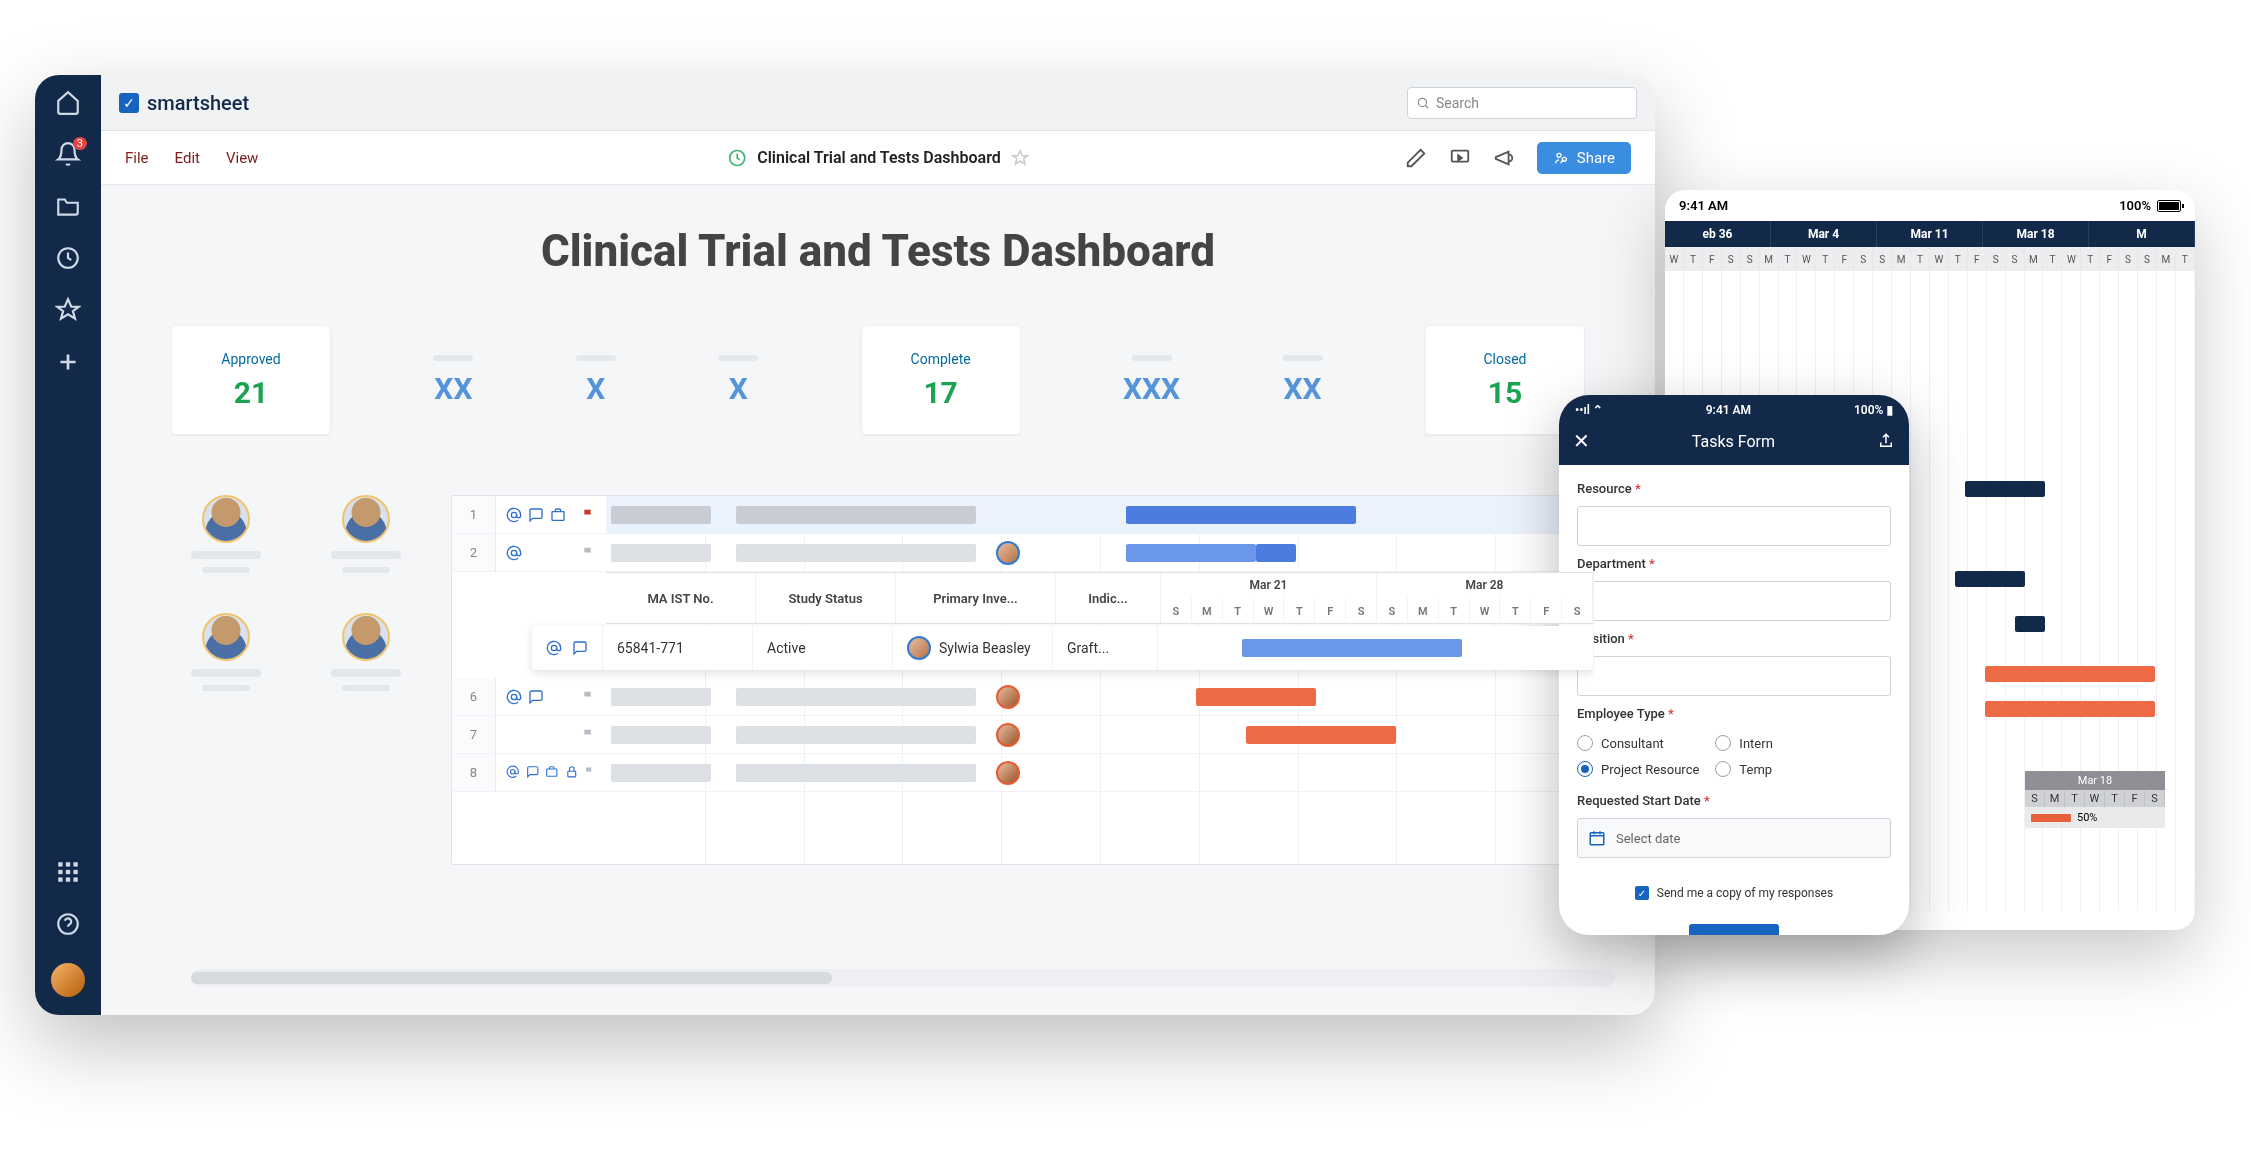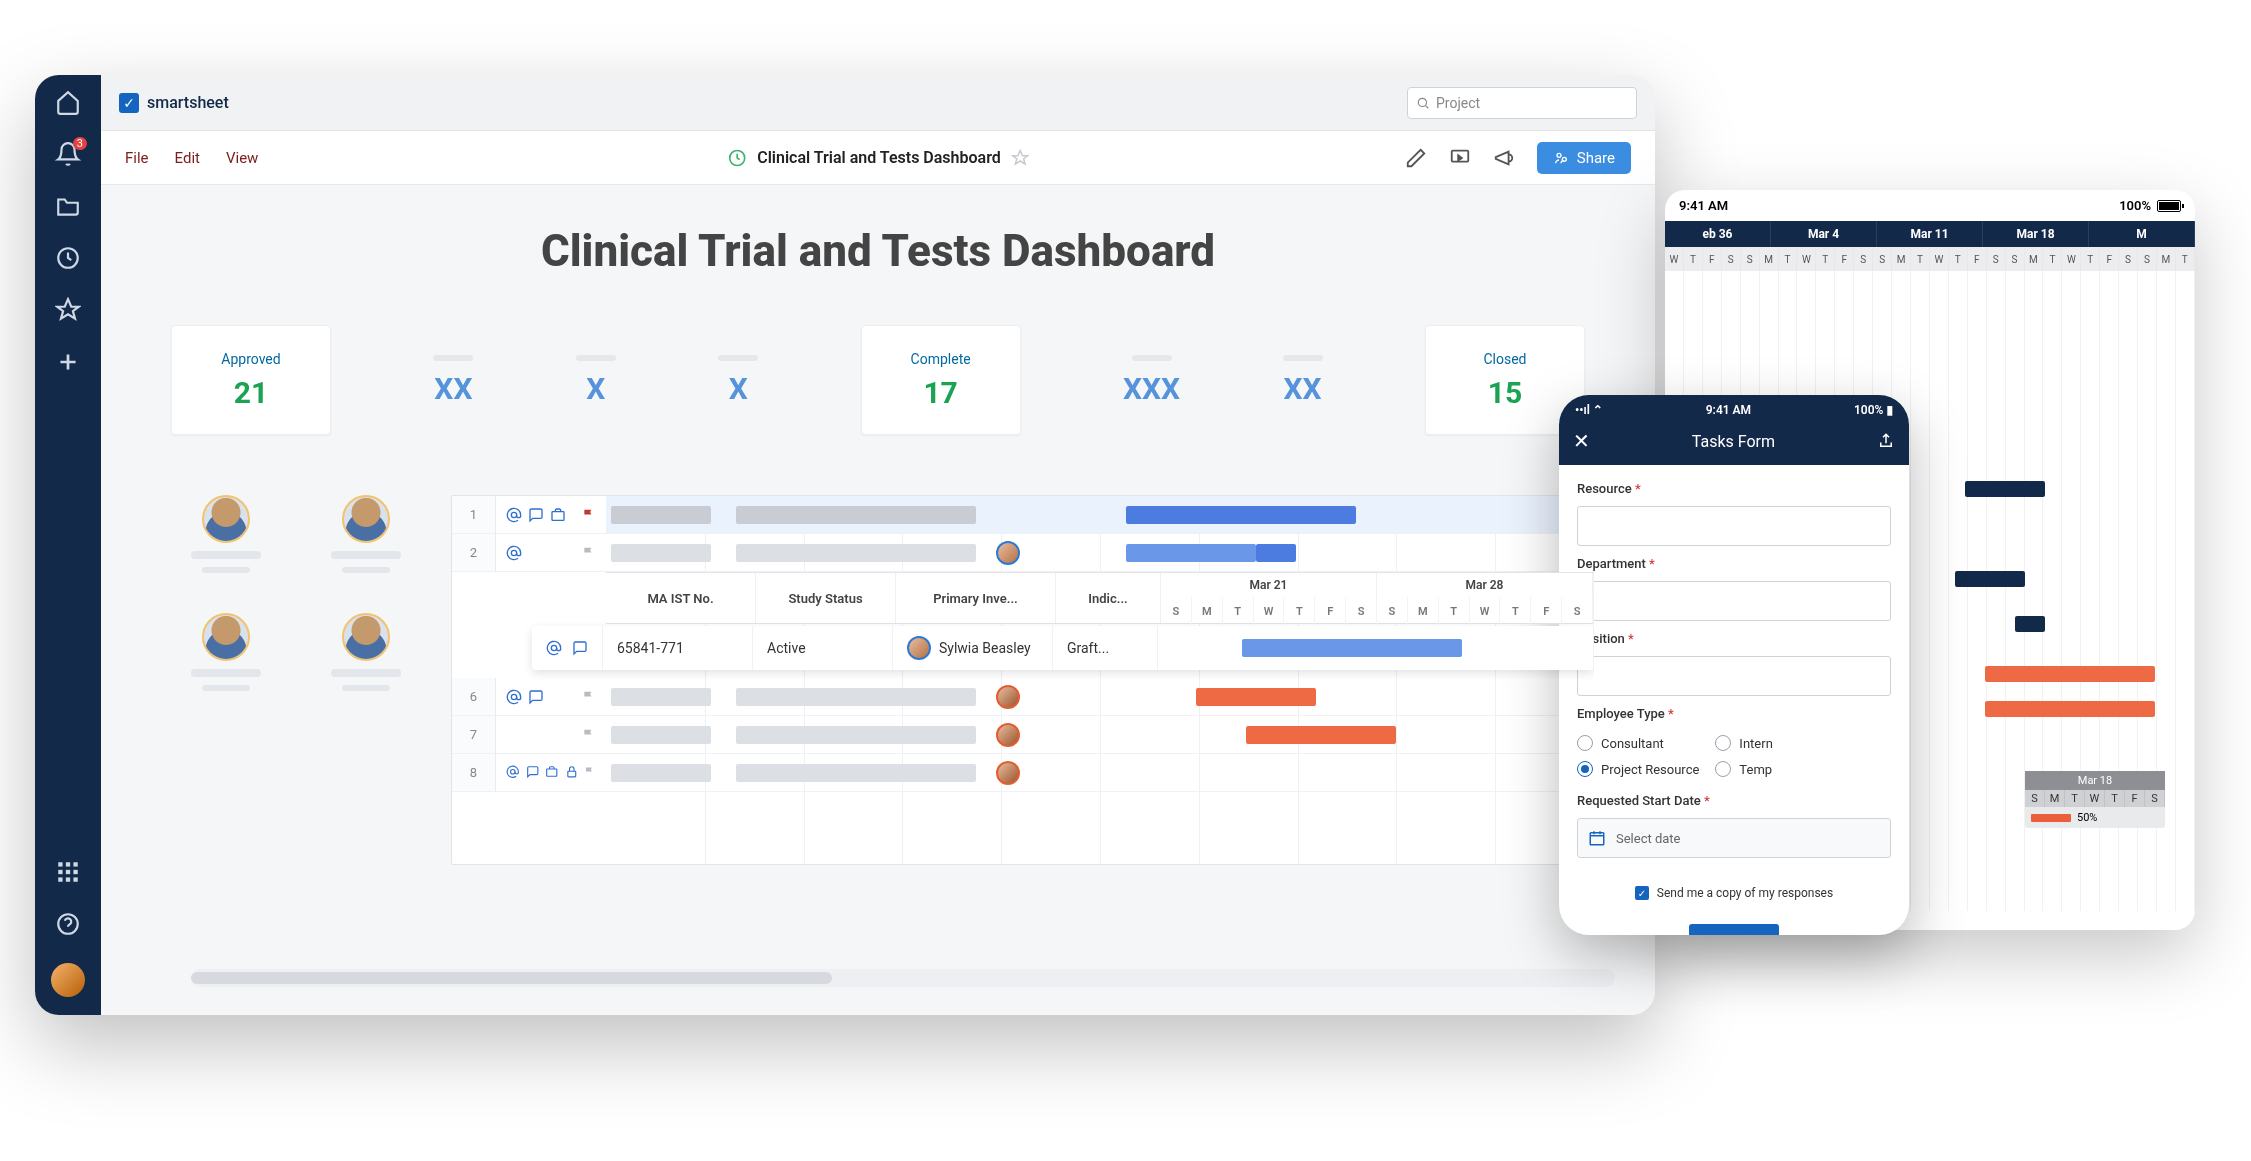--- a/index.html
+++ b/index.html
@@ -18,21 +18,21 @@
 .sidebar .icon { width: 26px; height: 26px; color: #cfd9e6; cursor: pointer; position: relative; }
 .sidebar .badge { position: absolute; top: -4px; right: -6px; background: #e34242; color:#fff; font-size:11px; border-radius:8px; padding:0 4px; }
 .sidebar .spacer { flex: 1; }
 .sidebar .avatar { width: 34px; height: 34px; border-radius: 50%; background: linear-gradient(135deg,#f6b26b,#b45f06); margin-bottom: 18px; }
 
 .topbar {
   position: absolute; left: 66px; top: 0; right: 0; height: 56px;
   background: #f1f2f4; display: flex; align-items: center; padding: 0 18px; gap: 14px;
   border-bottom: 1px solid #e2e4e8;
 }
-.brand { display:flex; align-items:center; gap:8px; color:#12294a; font-weight:500; font-size:16px; }
+.brand { display:flex; align-items:center; gap:8px; color:#12294a; font-weight:500; font-size:20px; }
 .brand .logo { width:20px; height:20px; background:#1565c0; border-radius:3px; position:relative; }
 .brand .logo::after { content:"✓"; color:#fff; font-size:14px; position:absolute; inset:0; display:flex; align-items:center; justify-content:center; }
 .search { margin-left:auto; width:230px; height:32px; border:1px solid #cfd3d9; border-radius:4px; background:#fff; display:flex; align-items:center; padding:0 8px; color:#888; font-size:14px; gap:6px; }
 
 .menubar {
   position: absolute; left: 66px; top: 56px; right: 0; height: 54px;
   background: #fff; border-bottom:1px solid #e6e8eb; display:flex; align-items:center; padding:0 24px; gap:26px;
 }
 .menubar .menuitem { color:#7f1d1d; font-size:15px; cursor:pointer; }
 .menubar .title-wrap { position:absolute; left:50%; transform:translateX(-50%); display:flex; align-items:center; gap:10px; }
@@ -222,21 +222,21 @@
   <div class="topbar">
     <span class="brand">
         <span class="logo"></span>
         <span>smartsheet</span>
       </span>
     <div class="search">
         <svg width="14" height="14" viewBox="0 0 24 24" fill="none" stroke="currentColor" stroke-width="2">
           <circle cx="11" cy="11" r="7"></circle>
           <path d="M21 21l-5-5"></path>
         </svg>
-        <span>Project</span>
+        <span>Search</span>
       </div>
   </div>
 
   <div class="menubar">
     <span class="menuitem">File</span>
     <span class="menuitem">Edit</span>
     <span class="menuitem">View</span>
     <div class="title-wrap">
       <span class="clock">
           <svg viewBox="0 0 24 24" fill="none" stroke="currentColor" stroke-width="2">

